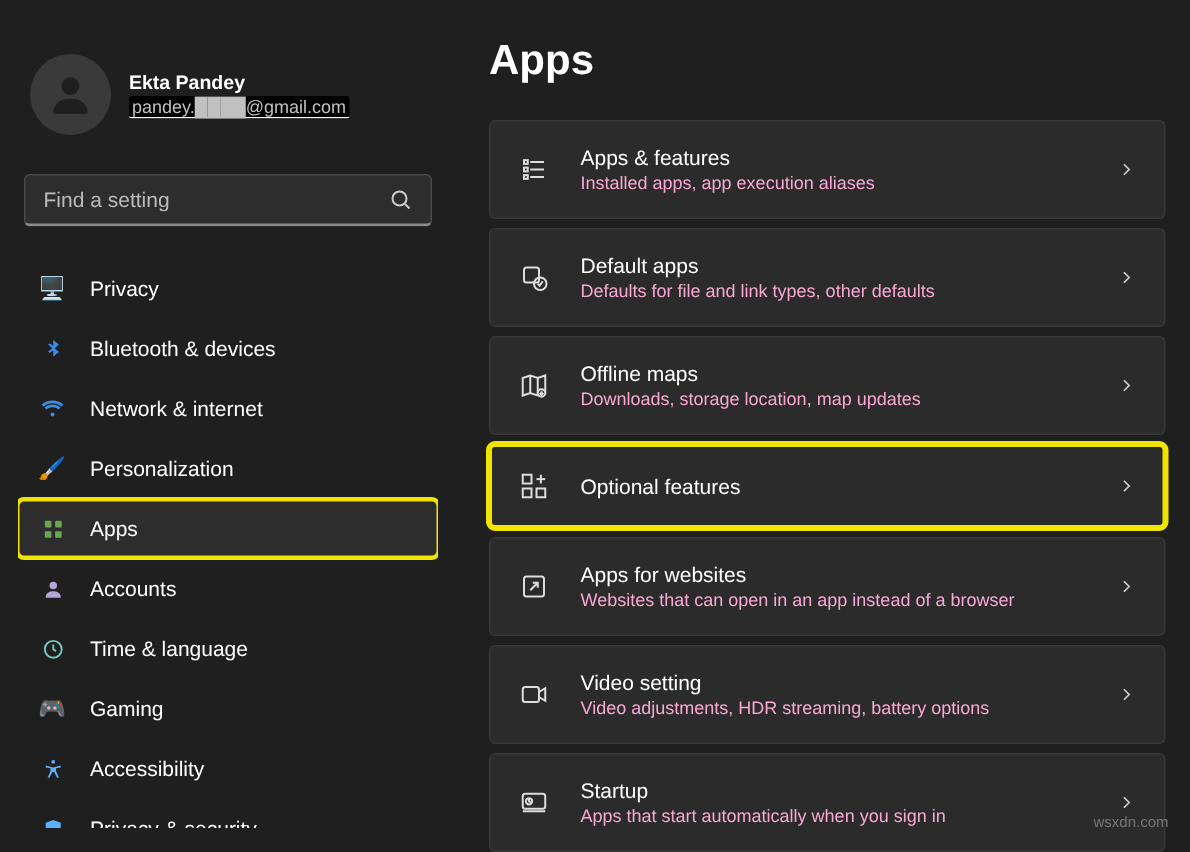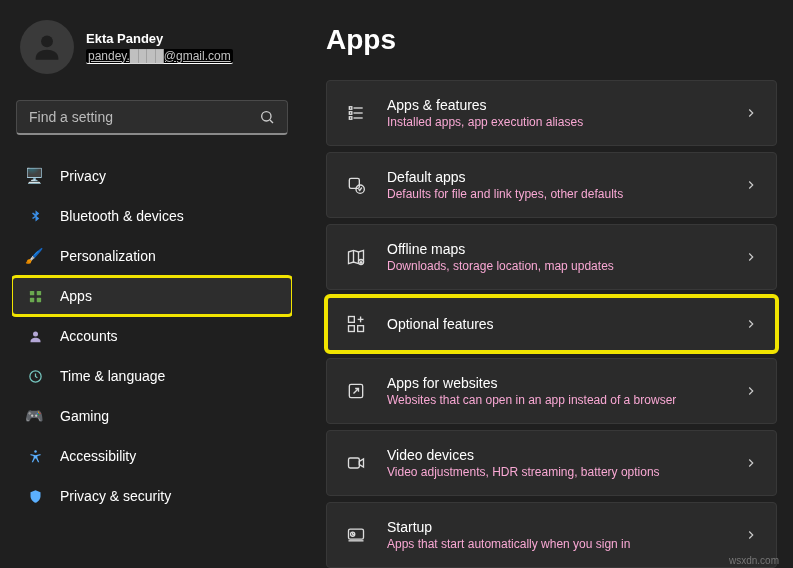--- a/index.html
+++ b/index.html
@@ -1,42 +1,42 @@
 <!DOCTYPE html>
 <html><head>
 <meta charset="utf-8">
 <style>
 * { margin: 0; padding: 0; box-sizing: border-box; font-family: "Segoe UI", sans-serif; }
 body { background: #1f1f1f; color: #fff; width: 793px; height: 568px; overflow: hidden; }
 .container { display: flex; width: 100%; height: 100%; }
-.sidebar { width: 300px; padding: 12px 8px 16px 12px; display: flex; flex-direction: column; }
+.sidebar { width: 300px; padding: 28px 8px 16px 12px; display: flex; flex-direction: column; }
 .profile { display: flex; align-items: center; gap: 12px; padding: 8px; margin-bottom: 18px; }
 .avatar { width: 54px; height: 54px; border-radius: 50%; background: #3a3a3a; display: flex; align-items: center; justify-content: center; }
 .avatar svg { width: 34px; height: 34px; fill: #1f1f1f; }
 .profile-text .name { font-size: 13px; font-weight: 600; }
-.profile-text .email { font-size: 12px; color: #c0c0c0; background: #000; display: inline-block; padding: 0 2px; border-radius: 2px; border-bottom: 1px solid #fff; text-decoration: underline; }
+.profile-text .email { font-size: 12px; color: #c0c0c0; background: #000; display: inline-block; padding: 0 2px; border-radius: 2px; border-bottom: 1px solid #fff; }
 .search { display: flex; align-items: center; background: #2d2d2d; border: 1px solid #4a4a4a; border-bottom: 2px solid #8a8a8a; border-radius: 4px; padding: 8px 12px; margin: 0 4px 22px 4px; }
 .search input { flex: 1; background: transparent; border: none; outline: none; color: #5eead4; font-size: 14px; }
 .search input::placeholder { color: #bbb; }
 .search .icon { width: 16px; height: 16px; color: #ccc; }
 .nav { flex: 1; overflow-y: auto; }
 .nav-item { display: flex; align-items: center; gap: 16px; padding: 10px 14px; border-radius: 4px; cursor: pointer; font-size: 14px; margin-bottom: 2px; position: relative; }
 .nav-item.active { background: #2d2d2d; }
 .nav-item.highlight { outline: 3px solid #f1e400; outline-offset: -1px; background: #2d2d2d; }
 .nav-icon { width: 18px; height: 18px; display: flex; align-items: center; justify-content: center; font-size: 15px; }
 .main { flex: 1; padding: 24px 16px 16px 26px; overflow-y: auto; }
 .page-title { font-size: 28px; font-weight: 600; margin-bottom: 24px; }
 .card { display: flex; align-items: center; background: #2b2b2b; border: 1px solid #383838; border-radius: 4px; padding: 16px 18px; margin-bottom: 6px; cursor: pointer; }
 .card.highlight { outline: 4px solid #f1e400; outline-offset: -2px; }
 .card-icon { width: 22px; height: 22px; margin-right: 20px; display: flex; align-items: center; justify-content: center; color: #ddd; }
 .card-body { flex: 1; }
 .card-title { font-size: 14px; font-weight: 400; }
 .card-sub { font-size: 12px; color: #f9a8d4; margin-top: 2px; }
 .chevron { width: 14px; height: 14px; color: #ccc; }
-.watermark { position: absolute; right: 14px; bottom: 2px; font-size: 10px; color: #777; }
+.watermark { position: absolute; right: 14px; bottom: 14px; font-size: 10px; color: #777; }
 
 .ic-system { color: #5bb0ff; }
 .ic-bt { color: #3a8ee6; }
 .ic-net { color: #3a8ee6; }
 .ic-pers { color: #ff8c42; }
 .ic-apps { color: #6aa84f; }
 .ic-acc { color: #b4a7d6; }
 .ic-time { color: #76c7c0; }
 .ic-game { color: #888; }
 .ic-a11y { color: #5bb0ff; }
@@ -77,20 +77,28 @@
       </div>
       <div class="nav-item">
         <span class="nav-icon ic-bt">
           <svg viewBox="0 0 24 24" width="15" height="15" fill="currentColor">
               <path d="M12 2l6 5-4.5 4L18 15l-6 5V13l-4 3-1.5-1.5L11 11 6.5 7 8 5.5l4 3V2z"></path>
             </svg>
         </span>
         <span>Bluetooth &amp; devices</span>
       </div>
       <div class="nav-item">
+        <span class="nav-icon ic-net">
+          <svg viewBox="0 0 24 24" width="16" height="16" fill="currentColor">
+              <path d="M12 20a2 2 0 100-4 2 2 0 000 4zM4 11c4.5-4 11.5-4 16 0l-2 2c-3.3-3-8.7-3-12 0l-2-2zM1 8c6-5.5 16-5.5 22 0l-2 2c-5-4.5-13-4.5-18 0L1 8z"></path>
+            </svg>
+        </span>
+        <span>Network &amp; internet</span>
+      </div>
+      <div class="nav-item">
         <span class="nav-icon ic-pers">🖌️</span>
         <span>Personalization</span>
       </div>
       <div class="nav-item active highlight">
         <span class="nav-icon ic-apps">
           <svg viewBox="0 0 24 24" width="15" height="15" fill="currentColor">
               <rect x="3" y="3" width="7" height="7" rx="1"></rect>
               <rect x="14" y="3" width="7" height="7" rx="1"></rect>
               <rect x="3" y="14" width="7" height="7" rx="1"></rect>
               <rect x="14" y="14" width="7" height="7" rx="1"></rect>
@@ -234,21 +242,21 @@
     </div>
 
     <div class="card">
       <span class="card-icon">
         <svg viewBox="0 0 24 24" width="20" height="20" fill="none" stroke="currentColor" stroke-width="1.6">
             <rect x="3" y="6" width="13" height="12" rx="2"></rect>
             <polygon points="16 10 21 7 21 17 16 14"></polygon>
           </svg>
       </span>
       <div class="card-body">
-        <div class="card-title">Video devices</div>
+        <div class="card-title">Video setting</div>
         <div class="card-sub">Video adjustments, HDR streaming, battery options</div>
       </div>
       <span class="chevron"><svg viewBox="0 0 24 24" width="14" height="14" fill="none" stroke="currentColor" stroke-width="2">
             <polyline points="9 6 15 12 9 18"></polyline>
           </svg></span>
     </div>
 
     <div class="card">
       <span class="card-icon">
         <svg viewBox="0 0 24 24" width="20" height="20" fill="none" stroke="currentColor" stroke-width="1.6">

